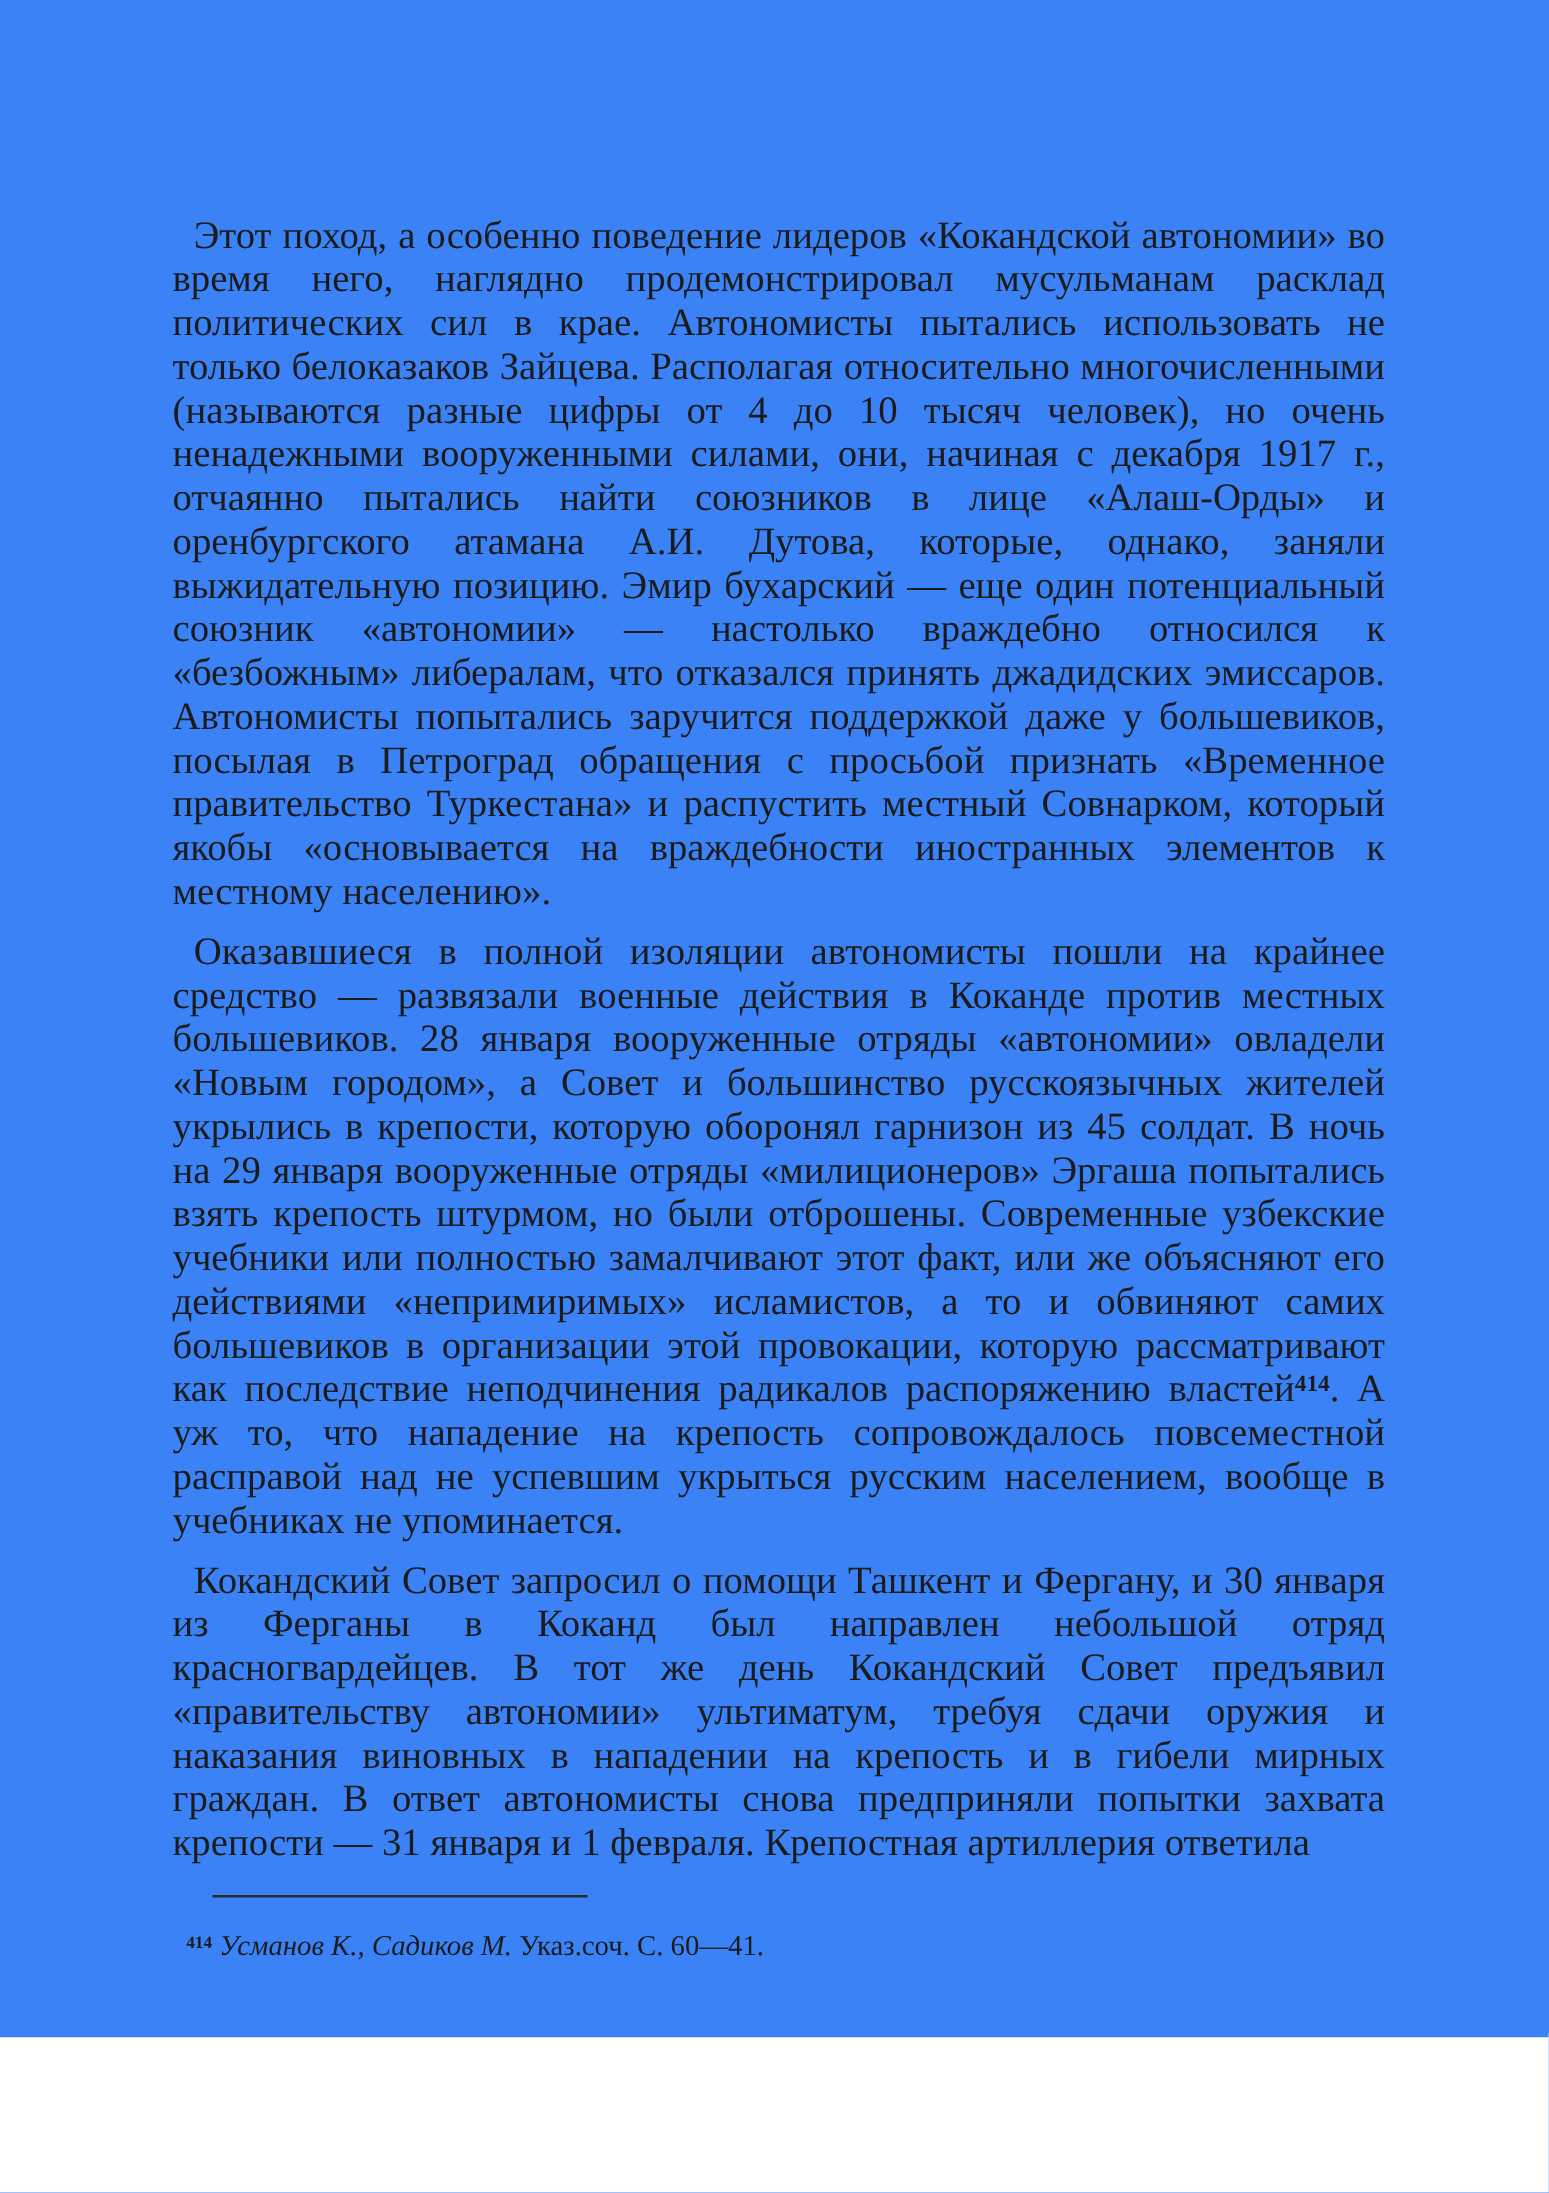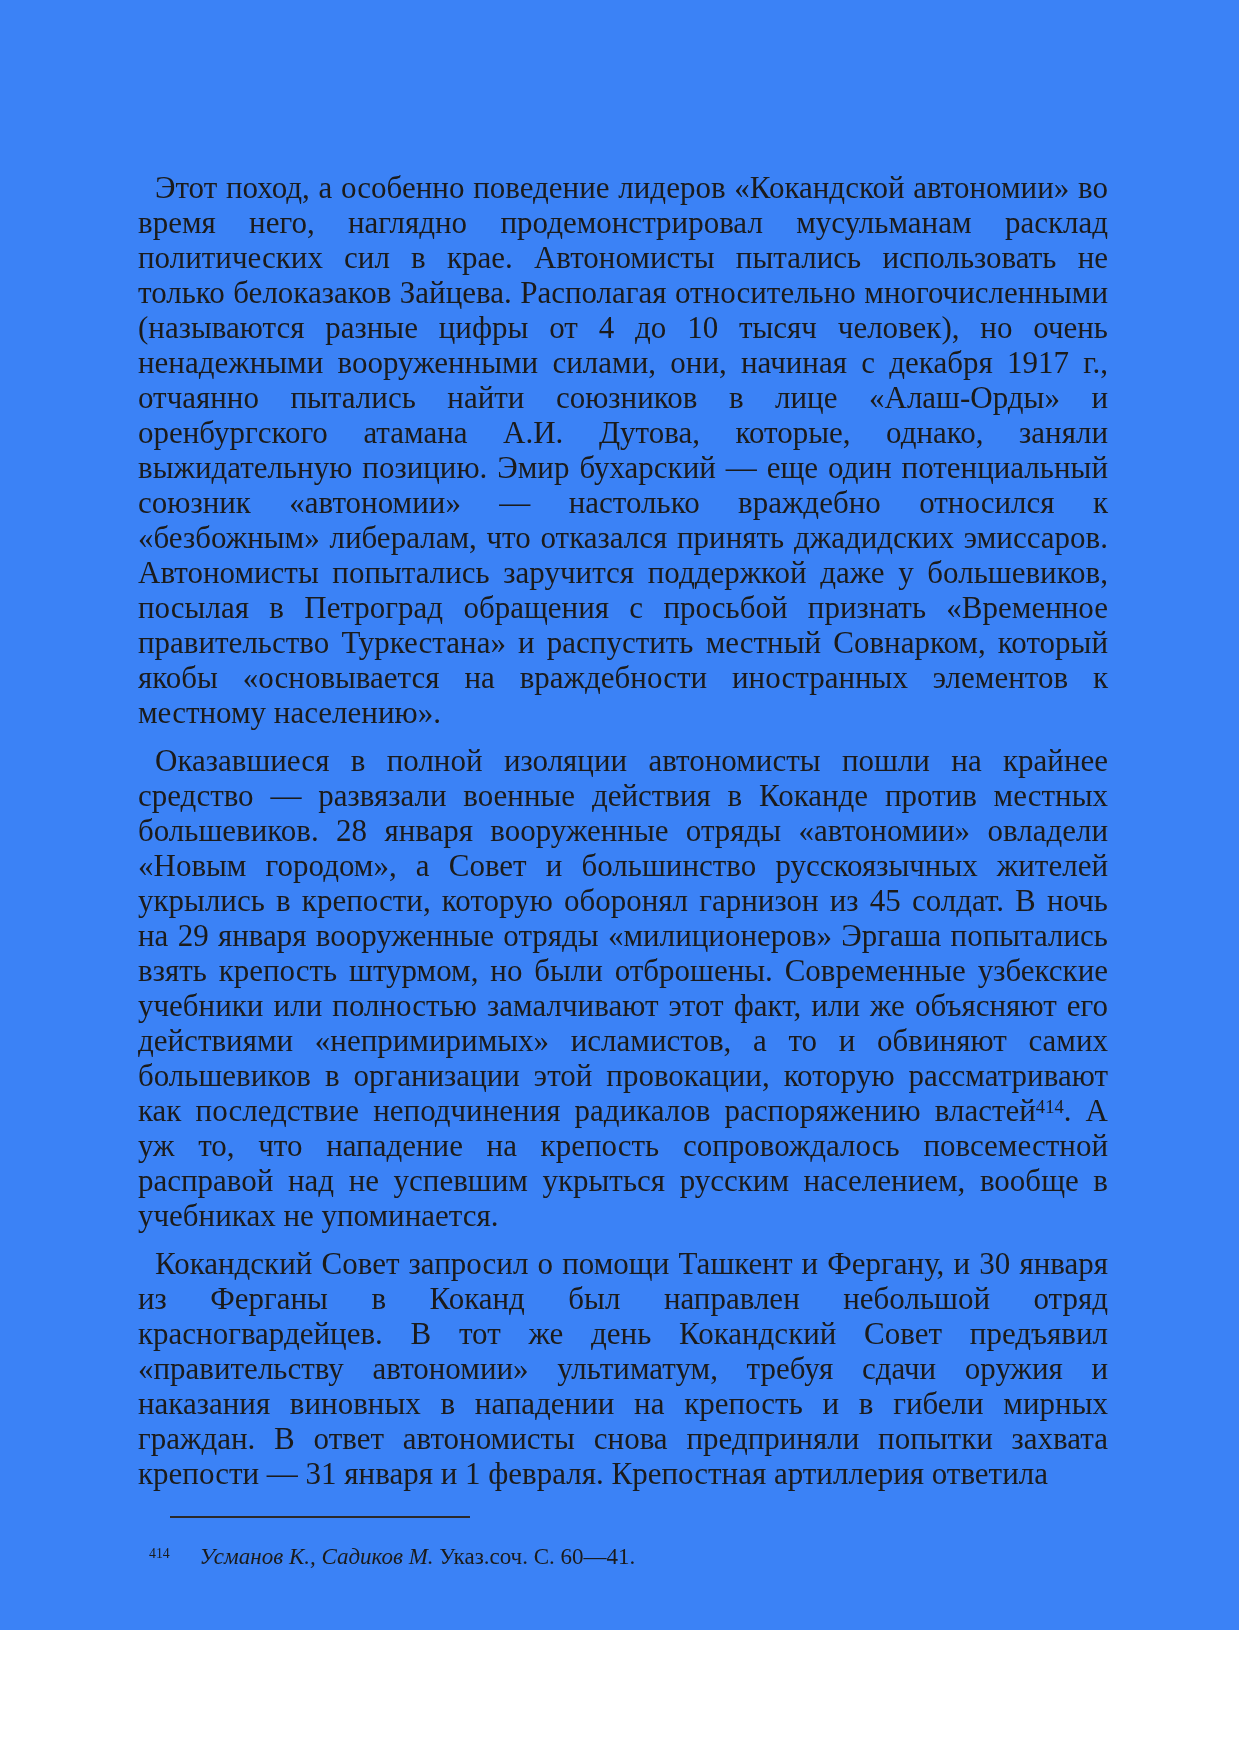--- a/index.html
+++ b/index.html
@@ -32,20 +32,21 @@
     margin: 0 0 13px 0;
     text-indent: 17px;
   }
   .body-text sup,
   .footnote sup {
     font-size: 60%;
     line-height: 0;
     vertical-align: baseline;
     position: relative;
     top: -0.45em;
+    font-weight: bold;
   }
   .footnote-sep {
     position: absolute;
     left: 170px;
     top: 1516px;
     width: 300px;
     height: 0;
     border-top: 2px solid #2a2a2a;
   }
   .footnote {
@@ -56,21 +57,20 @@
     font-size: 23px;
     line-height: 28px;
     text-align: left;
   }
   .footnote p {
     margin: 0;
     text-indent: 11px;
   }
   .footnote em {
     font-style: italic;
-    margin-left: 24px;
   }
   .running-title {
     position: absolute;
     left: 64px;
     top: 1726px;
     font-size: 14px;
     line-height: 16px;
     letter-spacing: 0.8px;
     color: #333330;
     text-transform: uppercase;

